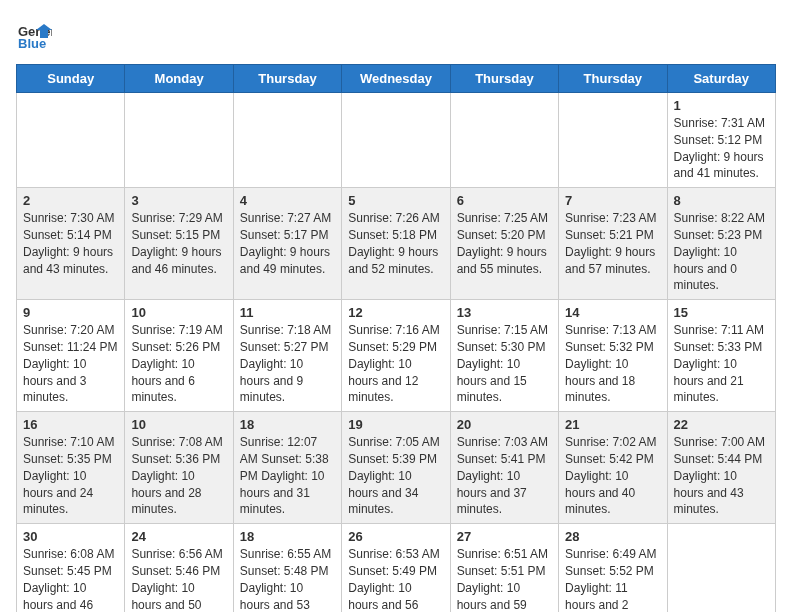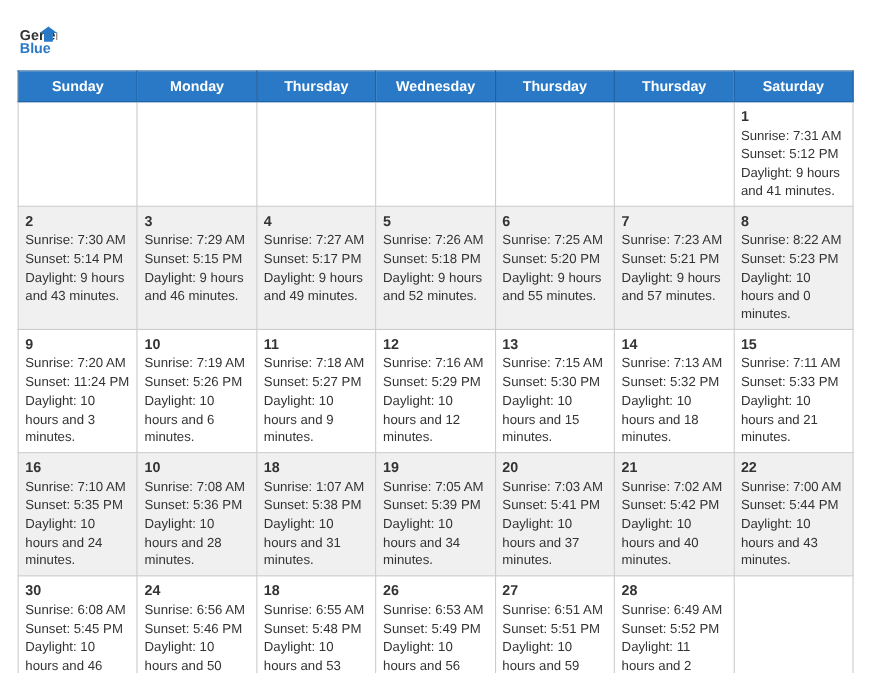--- a/index.html
+++ b/index.html
@@ -224,21 +224,21 @@
 Daylight: 10 hours and 24 minutes.</div>
         </td>
         <td>
           <span class="day-number">10</span>
           <div class="day-info">Sunrise: 7:08 AM
 Sunset: 5:36 PM
 Daylight: 10 hours and 28 minutes.</div>
         </td>
         <td>
           <span class="day-number">18</span>
-          <div class="day-info">Sunrise: 1:07 AM
+          <div class="day-info">Sunrise: 12:07 AM
 Sunset: 5:38 PM
 Daylight: 10 hours and 31 minutes.</div>
         </td>
         <td>
           <span class="day-number">19</span>
           <div class="day-info">Sunrise: 7:05 AM
 Sunset: 5:39 PM
 Daylight: 10 hours and 34 minutes.</div>
         </td>
         <td>

